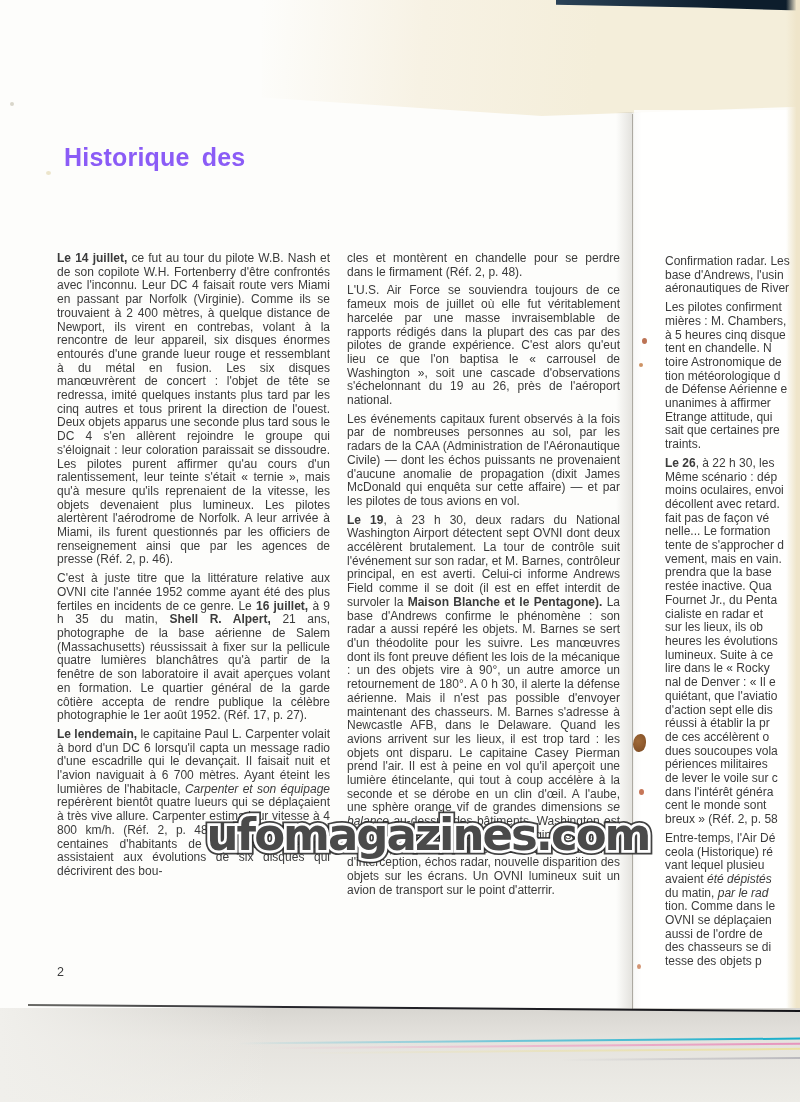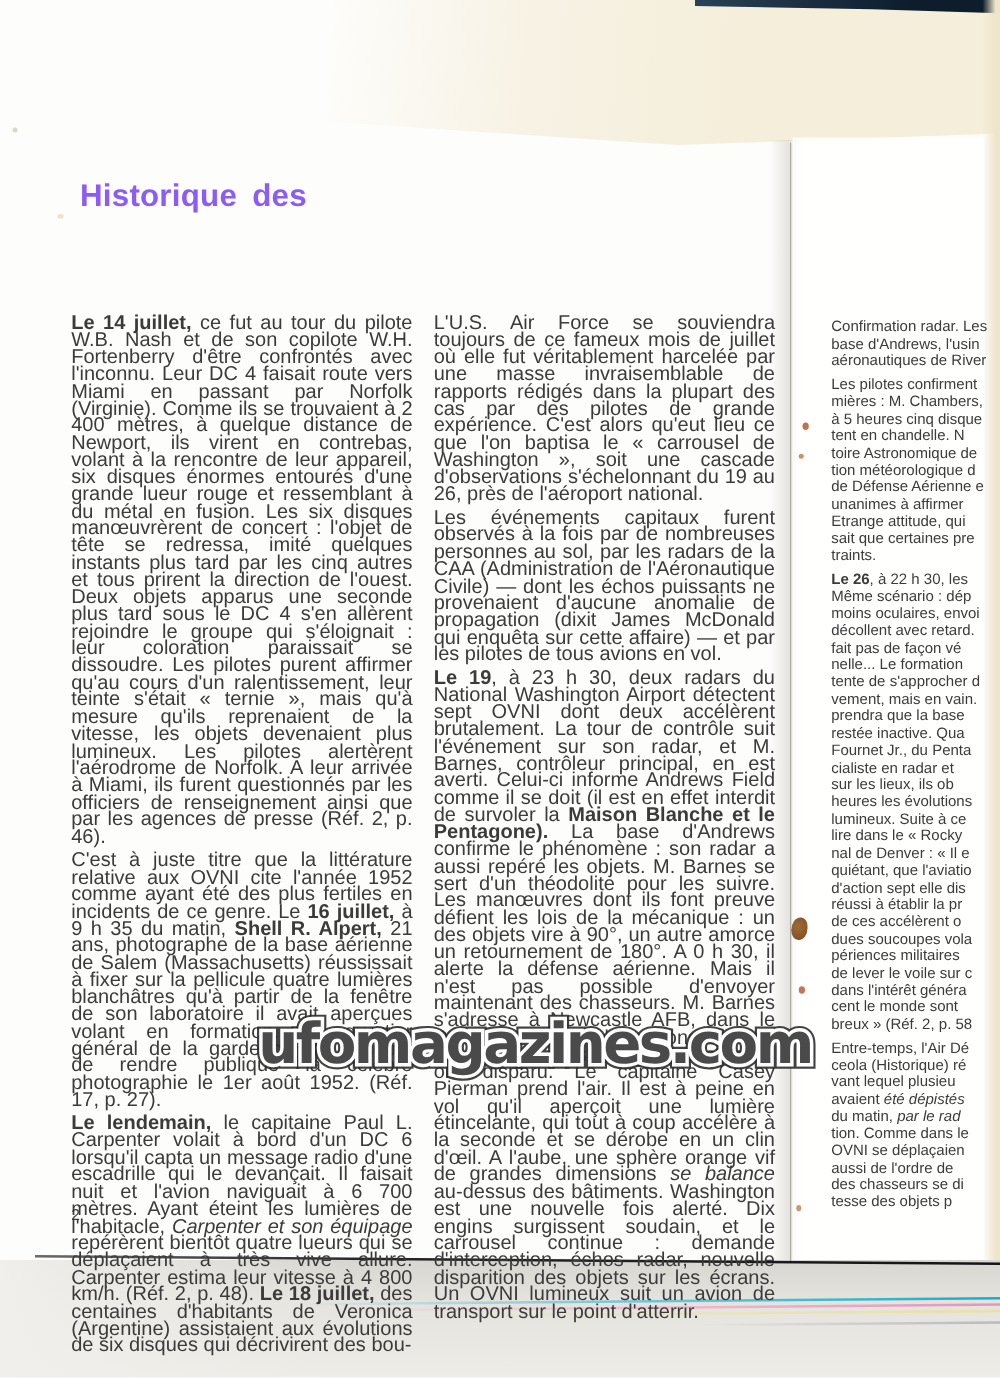--- a/index.html
+++ b/index.html
@@ -67,21 +67,21 @@
     position:absolute;left:64px;top:140px;z-index:10;
     font-size:25px;font-weight:bold;color:#8b5cf6;line-height:35px;
     letter-spacing:0.2px;word-spacing:5px;
   }
   .col{position:absolute;z-index:10;color:#3b3b3b;}
   .col-1{left:57px;top:252px;width:273px;}
   .col-2{left:347px;top:252px;width:273px;}
   .col-3{left:665px;top:255px;width:160px;}
   .para{
     margin:0 0 5px 0;text-align:justify;
-    font-size:16px;line-height:13.7px;
+    font-size:12px;line-height:13.7px;
   }
   .cline{white-space:nowrap;font-size:12px;line-height:13.7px;}
   .cline.gap{margin-top:5px;}
   .b{font-weight:bold;}
   .i{font-style:italic;}
   .pagenum{
     position:absolute;left:57px;top:965px;z-index:10;
     font-size:12.5px;color:#3b3b3b;
   }
   
@@ -122,20 +122,21 @@
 <div class="title">
   <div>Historique des</div>
 </div>
 
 <div class="col col-1">
     <p class="para"><span class="b">Le 14 juillet,</span><span> ce fut au tour du pilote W.B. Nash et de son copilote W.H. Fortenberry d'être confrontés avec l'inconnu. Leur DC 4 faisait route vers Miami en passant par Norfolk (Virginie). Comme ils se trouvaient à 2 400 mètres, à quelque distance de Newport, ils virent en contrebas, volant à la rencontre de leur appareil, six disques énormes entourés d'une grande lueur rouge et ressemblant à du métal en fusion. Les six disques manœuvrèrent de concert : l'objet de tête se redressa, imité quelques instants plus tard par les cinq autres et tous prirent la direction de l'ouest. Deux objets apparus une seconde plus tard sous le DC 4 s'en allèrent rejoindre le groupe qui s'éloignait : leur coloration paraissait se dissoudre. Les pilotes purent affirmer qu'au cours d'un ralentissement, leur teinte s'était « ternie », mais qu'à mesure qu'ils reprenaient de la vitesse, les objets devenaient plus lumineux. Les pilotes alertèrent l'aérodrome de Norfolk. A leur arrivée à Miami, ils furent questionnés par les officiers de renseignement ainsi que par les agences de presse (Réf. 2, p. 46).</span></p>
     <p class="para"><span>C'est à juste titre que la littérature relative aux OVNI cite l'année 1952 comme ayant été des plus fertiles en incidents de ce genre. Le </span><span class="b">16 juillet,</span><span> à 9 h 35 du matin, </span><span class="b">Shell R. Alpert,</span><span> 21 ans, photographe de la base aérienne de Salem (Massachusetts) réussissait à fixer sur la pellicule quatre lumières blanchâtres qu'à partir de la fenêtre de son laboratoire il avait aperçues volant en formation. Le quartier général de la garde côtière accepta de rendre publique la célèbre photographie le 1er août 1952. (Réf. 17, p. 27).</span></p>
     <p class="para"><span class="b">Le lendemain,</span><span> le capitaine Paul L. Carpenter volait à bord d'un DC 6 lorsqu'il capta un message radio d'une escadrille qui le devançait. Il faisait nuit et l'avion naviguait à 6 700 mètres. Ayant éteint les lumières de l'habitacle, </span><span class="i">Carpenter et son équipage</span><span> repérèrent bientôt quatre lueurs qui se déplaçaient à très vive allure. Carpenter estima leur vitesse à 4 800 km/h. (Réf. 2, p. 48). </span><span class="b">Le 18 juillet,</span><span> des centaines d'habitants de Veronica (Argentine) assistaient aux évolutions de six disques qui décrivirent des bou-</span></p>
   </div>
 <div class="col col-2">
+    <p class="para"><span>cles et montèrent en chandelle pour se perdre dans le firmament (Réf. 2, p. 48).</span></p>
     <p class="para"><span>L'U.S. Air Force se souviendra toujours de ce fameux mois de juillet où elle fut véritablement harcelée par une masse invraisemblable de rapports rédigés dans la plupart des cas par des pilotes de grande expérience. C'est alors qu'eut lieu ce que l'on baptisa le « carrousel de Washington », soit une cascade d'observations s'échelonnant du 19 au 26, près de l'aéroport national.</span></p>
     <p class="para"><span>Les événements capitaux furent observés à la fois par de nombreuses personnes au sol, par les radars de la CAA (Administration de l'Aéronautique Civile) — dont les échos puissants ne provenaient d'aucune anomalie de propagation (dixit James McDonald qui enquêta sur cette affaire) — et par les pilotes de tous avions en vol.</span></p>
     <p class="para"><span class="b">Le 19</span><span>, à 23 h 30, deux radars du National Washington Airport détectent sept OVNI dont deux accélèrent brutalement. La tour de contrôle suit l'événement sur son radar, et M. Barnes, contrôleur principal, en est averti. Celui-ci informe Andrews Field comme il se doit (il est en effet interdit de survoler la </span><span class="b">Maison Blanche et le Pentagone).</span><span> La base d'Andrews confirme le phénomène : son radar a aussi repéré les objets. M. Barnes se sert d'un théodolite pour les suivre. Les manœuvres dont ils font preuve défient les lois de la mécanique : un des objets vire à 90°, un autre amorce un retournement de 180°. A 0 h 30, il alerte la défense aérienne. Mais il n'est pas possible d'envoyer maintenant des chasseurs. M. Barnes s'adresse à Newcastle AFB, dans le Delaware. Quand les avions arrivent sur les lieux, il est trop tard : les objets ont disparu. Le capitaine Casey Pierman prend l'air. Il est à peine en vol qu'il aperçoit une lumière étincelante, qui tout à coup accélère à la seconde et se dérobe en un clin d'œil. A l'aube, une sphère orange vif de grandes dimensions </span><span class="i">se balance</span><span> au-dessus des bâtiments. Washington est une nouvelle fois alerté. Dix engins surgissent soudain, et le carrousel continue : demande d'interception, échos radar, nouvelle disparition des objets sur les écrans. Un OVNI lumineux suit un avion de transport sur le point d'atterrir.</span></p>
   </div>
 <div class="col col-3">
     <div class="cline"><span>Confirmation radar. Les</span></div>
     <div class="cline"><span>base d'Andrews, l'usin</span></div>
     <div class="cline"><span>aéronautiques de River</span></div>
     <div class="cline gap"><span>Les pilotes confirment</span></div>
     <div class="cline"><span>mières : M. Chambers,</span></div>

